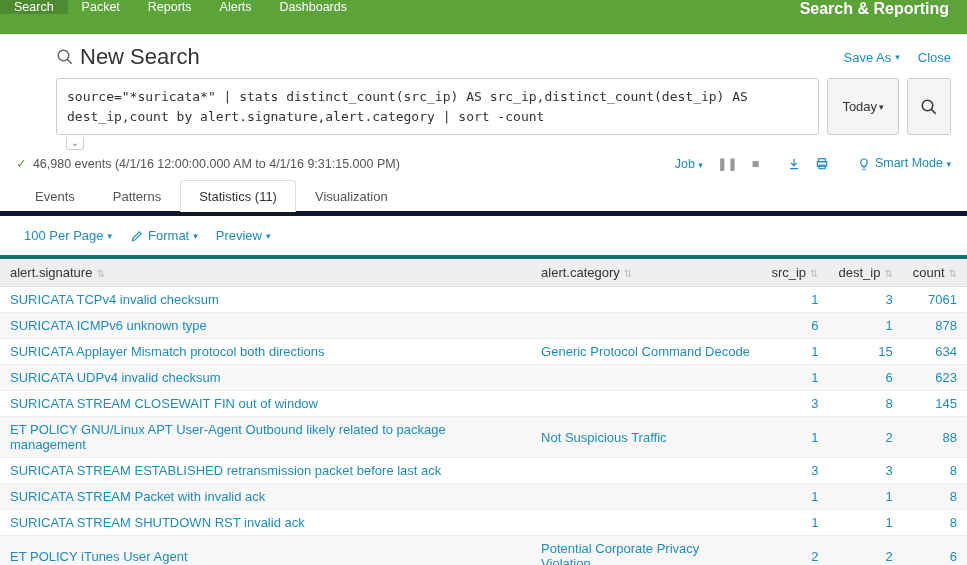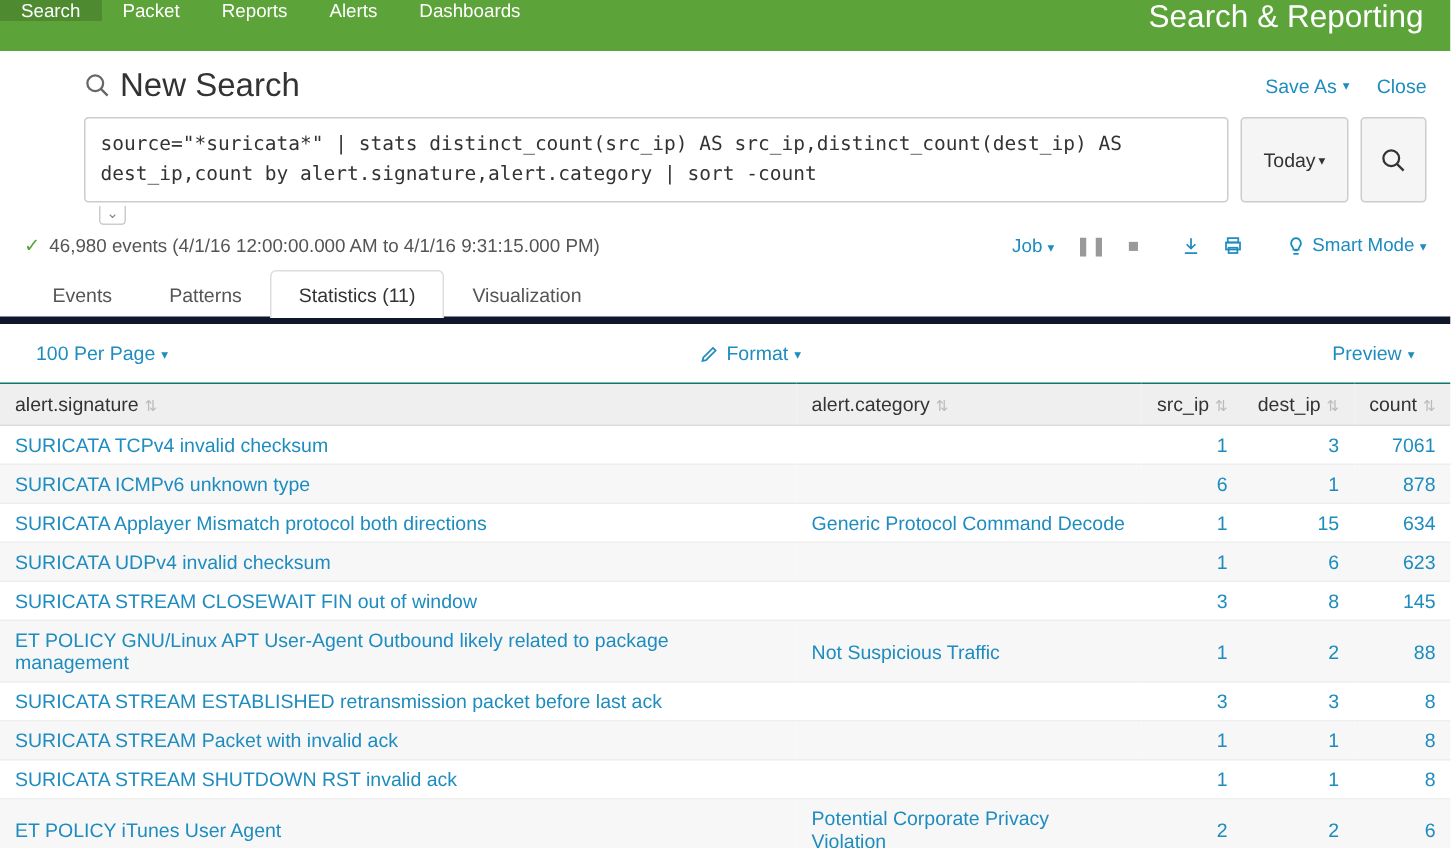--- a/index.html
+++ b/index.html
@@ -1,21 +1,21 @@
 <!DOCTYPE html>
 <html><head>
 <meta charset="utf-8">
 <style>
   * { box-sizing: border-box; margin: 0; padding: 0; }
   body { font-family: "Helvetica Neue", Arial, sans-serif; font-size: 13px; color: #333; background: #fff; width: 967px; }
   .topnav { background: #5ca33a; height: 34px; display: flex; align-items: flex-start; color: #fff; }
   .topnav .nav-item { padding: 0 14px; display: flex; align-items: center; font-size: 12.5px; cursor: pointer; }
   .topnav .nav-item.active { background: #4d8a30; }
   .topnav .spacer { flex: 1; }
-  .topnav .app-title { padding: 0 18px; display: flex; align-items: center; font-size: 21px; font-weight: 400; }
+  .topnav .app-title { padding: 0 18px; display: flex; align-items: center; font-size: 16px; font-weight: 700; }
   .searchbar { padding: 10px 16px 0 16px; margin-left: 40px; }
   .search-head { display: flex; align-items: center; margin-bottom: 8px; }
   .search-head .mag { width: 18px; height: 18px; margin-right: 6px; color: #666; }
   .search-title { font-size: 22px; font-weight: 300; color: #333; }
   .search-actions { margin-left: auto; display: flex; gap: 18px; font-size: 13px; }
   .search-actions .link { color: #1e8cbe; cursor: pointer; display: flex; align-items: center; gap: 4px; }
   .query-row { display: flex; gap: 8px; }
   .query-box { flex: 1; border: 1px solid #ccc; border-radius: 3px; padding: 8px 10px; font-family: Menlo, Consolas, monospace; font-size: 13px; color: #333; background: #fff; min-height: 44px; line-height: 1.5; white-space: pre-wrap; }
   .time-btn { border: 1px solid #ccc; background: #f5f5f5; border-radius: 3px; padding: 0 12px; display: flex; align-items: center; gap: 2px; font-size: 13px; cursor: pointer; min-width: 72px; justify-content: center; }
   .search-btn { border: 1px solid #ccc; background: #f5f5f5; border-radius: 3px; width: 44px; display: flex; align-items: center; justify-content: center; cursor: pointer; }
@@ -23,24 +23,24 @@
   .query-caret { margin: 2px 0 0 10px; color: #888; font-size: 10px; border:1px solid #ccc; border-top:none; border-radius: 0 0 3px 3px; width:18px; text-align:center; line-height:10px; padding:1px 0; cursor:pointer;}
   .jobrow { display: flex; align-items: center; padding: 6px 16px 8px 16px; font-size: 12.5px; color: #555; }
   .check { color: #5ca33a; margin-right: 6px; font-size: 13px; }
   .jobrow .spacer { flex: 1; }
   .jobrow .grp { display: flex; align-items: center; gap: 14px; color: #1e8cbe; }
   .jobrow .grp .muted { color: #999; cursor: default; }
   .jobrow .iconbtn { cursor: pointer; }
   .tabs { display: flex; border-bottom: 5px solid #0f172a; padding: 0 16px; }
   .tab { padding: 8px 18px; font-size: 13px; color: #555; cursor: pointer; border: 1px solid transparent; border-bottom: none; position: relative; top: 1px; }
   .tab.active { background: #fff; border-color: #ddd; border-radius: 4px 4px 0 0; color: #333; }
-  .toolbar { display: flex; gap: 18px; padding: 12px 24px; font-size: 13px; justify-content: space-between; }
+  .toolbar { display: flex; gap: 18px; padding: 12px 24px; font-size: 13px; }
   .toolbar .link { color: #1e8cbe; cursor: pointer; display: flex; align-items: center; gap: 4px; }
   table { width: 100%; border-collapse: collapse; font-size: 13px; }
-  thead th { text-align: left; font-weight: 400; color: #333; background: #efefef; border-top: 1px solid #0f766e; border-bottom: 1px solid #ddd; padding: 6px 10px; }
+  thead th { text-align: left; font-weight: 400; color: #333; background: #efefef; border-top: 4px solid #0f766e; border-bottom: 1px solid #ddd; padding: 6px 10px; }
   thead th.right { text-align: right; }
   tbody td { padding: 5px 10px; border-bottom: 1px solid #eee; }
   tbody tr:nth-child(even) { background: #f7f7f7; }
   tbody td .cell-link { color: #1e8cbe; cursor: pointer; }
   tbody td.num { text-align: right; color: #1e8cbe; }
   .sortdbl { color: #bbb; font-size: 10px; margin-left: 4px; }
   .chev { font-size: 9px; }
   svg.icon { width: 14px; height: 14px; vertical-align: middle; }
   .bulb { color: #1e8cbe; }
 </style>

